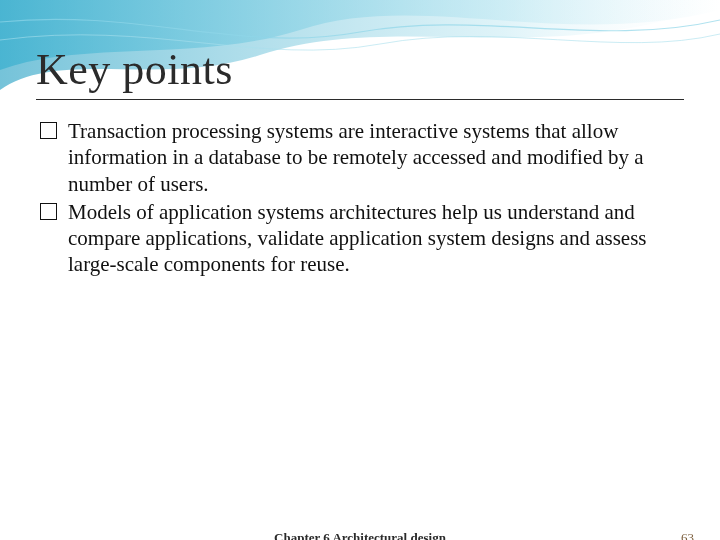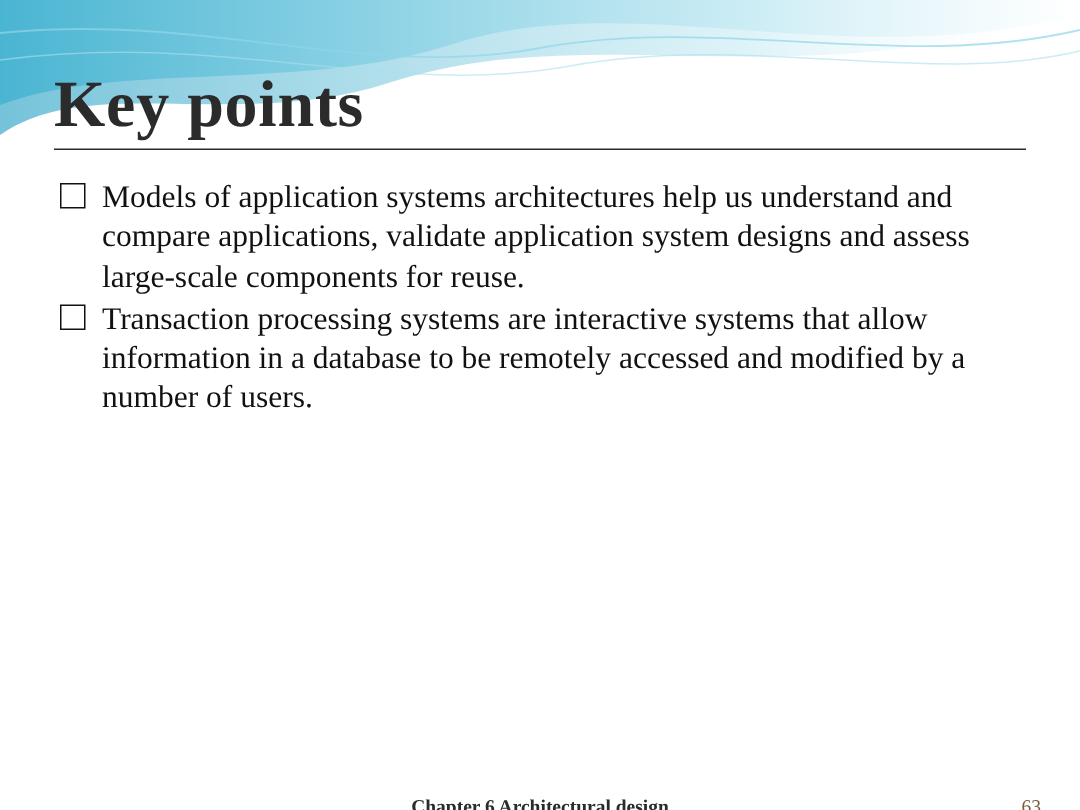--- a/index.html
+++ b/index.html
@@ -17,21 +17,21 @@
     z-index: 0;
   }
   .slide {
     position: relative;
     z-index: 1;
     padding: 28px 36px 0 36px;
     height: 100%;
   }
   .title {
     font-size: 44px;
-    font-weight: 700;
+    font-weight: 400;
     color: #2b2b2b;
     margin-top: 16px;
     margin-bottom: 4px;
     letter-spacing: 0.5px;
   }
   .rule {
     border: none;
     border-top: 1.5px solid #2b2b2b;
     margin: 0 0 18px 0;
     width: 100%;
@@ -97,21 +97,21 @@
   <path d="M0,0 L720,0 L720,10 C560,50 420,-10 300,30 C200,62 80,40 0,70 Z" fill="url(#g1)"></path>
   <path d="M0,0 L720,0 L720,4 C540,70 400,10 260,55 C160,88 60,48 0,90 Z" fill="url(#g2)"></path>
   <path d="M0,22 C140,8 240,54 360,32 C480,10 600,48 720,20" stroke="#8fd6e8" stroke-width="1.2" fill="none" opacity="0.7"></path>
   <path d="M0,40 C150,20 260,66 380,44 C500,22 620,58 720,34" stroke="#a9e0ed" stroke-width="1" fill="none" opacity="0.6"></path>
 </svg>
 
 <div class="slide">
   <h1 class="title">Key points</h1>
   <hr class="rule">
   <ul class="bullets">
+    <li>Transaction processing systems are interactive systems that allow information in a database to be remotely accessed and modified by a number of users.</li>
     <li>Models of application systems architectures help us understand and compare applications, validate application system designs and assess large-scale components for reuse.</li>
-    <li>Transaction processing systems are interactive systems that allow information in a database to be remotely accessed and modified by a number of users.</li>
   </ul>
 </div>
 
 <div class="footer">
   <span class="footer-center">Chapter 6 Architectural design</span>
   <span class="footer-right">63</span>
 </div>
 
 </body></html>

